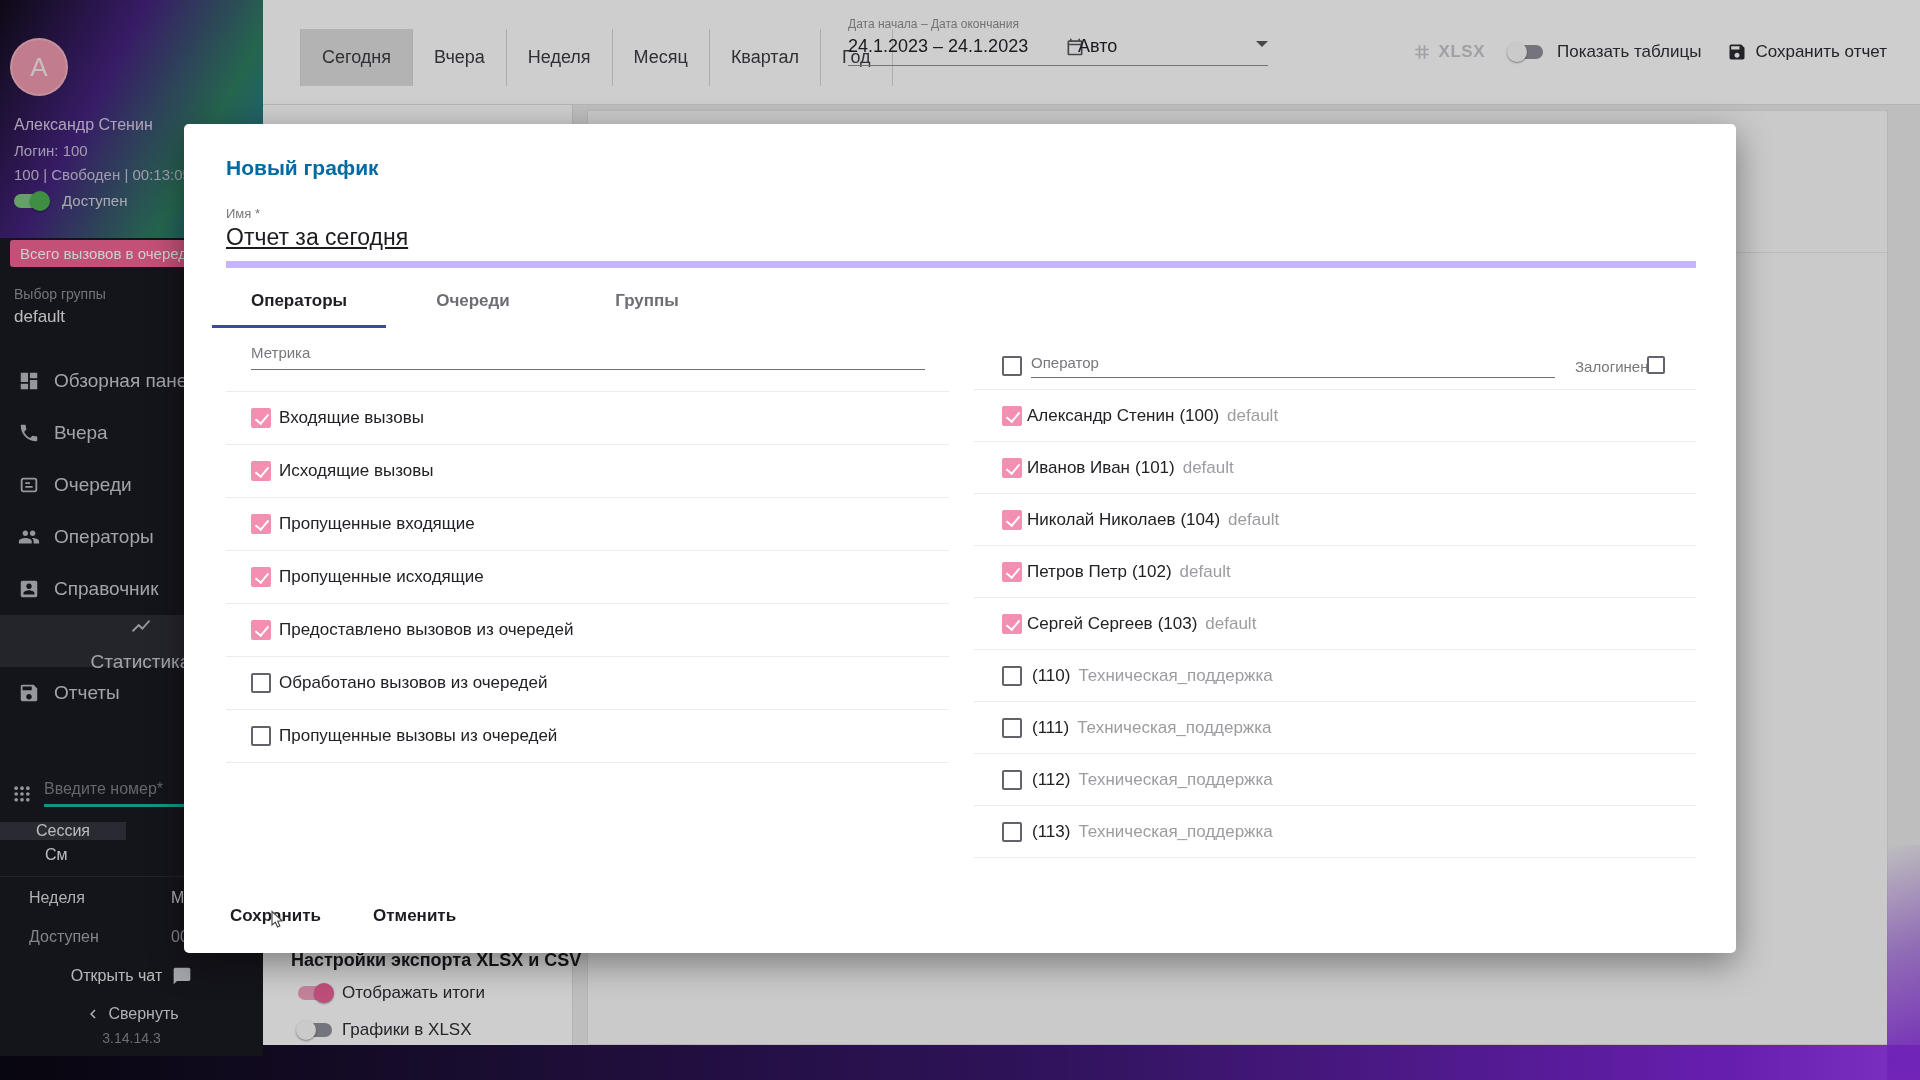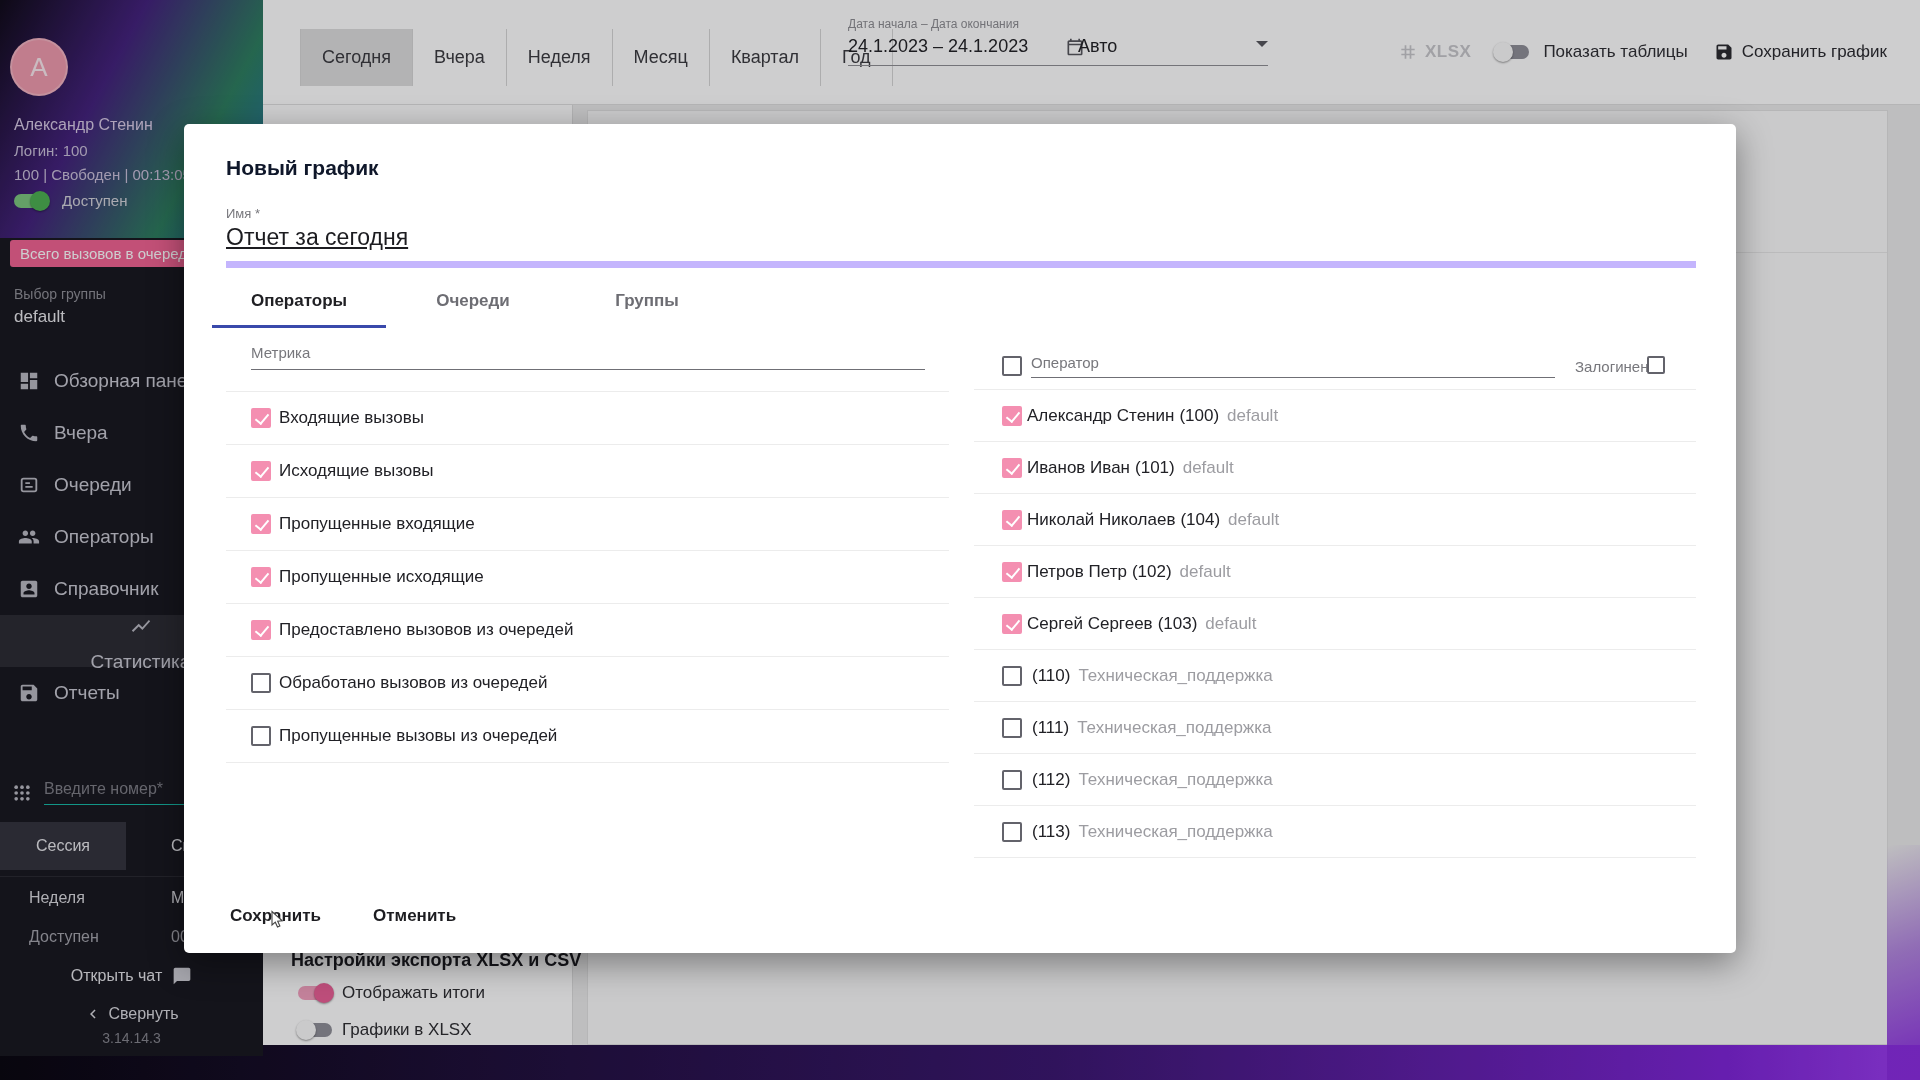--- a/index.html
+++ b/index.html
@@ -25,24 +25,24 @@
   .sb-group-value{position:absolute;left:14px;top:307px;font-size:17px;color:#e8e8ec;width:220px;}
   .sb-nav{position:absolute;left:0;top:355px;width:100%;}
   .nav-item{height:52px;display:flex;align-items:center;padding-left:18px;gap:14px;cursor:default;}
   .nav-item.active{background:rgba(255,255,255,.09);flex-direction:column;}
   .nav-icon{width:22px;height:22px;color:#b9b9c2;flex:none;display:flex;}
   .nav-icon svg{width:22px;height:22px;}
   .nav-label{font-size:19px;color:#c9c9d2;white-space:nowrap;}
   .dial-row{position:absolute;left:12px;top:780px;display:flex;align-items:center;gap:12px;width:238px;}
   .dial-icon{width:20px;height:20px;color:#b9b9c2;display:flex;}
   .dial-icon svg{width:20px;height:20px;}
-  .dial-input{width:175px;background:transparent;border:none;border-bottom:1px solid #14b8a6;
+  .dial-input{width:175px;background:transparent;border:none;border-bottom:3px solid #14b8a6;
        color:#ddd;font-size:16px;padding:0 0 6px 0;outline:none;font-family:inherit;}
   .dial-input::placeholder{color:#7d7d85;}
-  .session-tabs{position:absolute;left:0;top:822px;width:100%;height:48px;display:flex;}
+  .session-tabs{position:absolute;left:0;top:822px;width:100%;height:48px;display:flex;flex-direction:column;}
   .sess-tab1{width:126px;background:#32323c;color:#e6e6ea;font-size:16px;display:flex;align-items:center;justify-content:center;}
   .sess-tab2{flex:1;color:#e6e6ea;font-size:16px;display:flex;align-items:center;padding-left:45px;white-space:nowrap;overflow:hidden;}
   .sb-row{position:absolute;left:0;width:100%;}
   .sb-row .cell-l{position:absolute;left:29px;}
   .sb-row .cell-r{position:absolute;left:171px;}
   .row-week{top:876px;height:44px;border-top:1px solid rgba(255,255,255,.08);font-size:16px;color:#d9d9de;}
   .row-week span{top:12px;}
   .row-avail{top:922px;height:36px;font-size:16px;color:#a3a3ab;}
   .row-avail span{top:6px;}
   .sb-chat{position:absolute;left:0;top:958px;width:100%;height:36px;display:flex;align-items:center;justify-content:center;gap:10px;
@@ -102,21 +102,21 @@
 
   .cb{position:relative;width:20px;height:20px;border:2px solid #63636b;border-radius:2px;background:#fff;flex:none;cursor:default;}
   .cb.on{background:#f48fb1;border-color:#f48fb1;}
   .cb.on::after{content:"";position:absolute;left:5px;top:1px;width:6px;height:11px;border:solid #fff;border-width:0 2px 2px 0;transform:rotate(40deg);}
   .cb.small{width:18px;height:18px;}
 
   
   .overlay{position:absolute;inset:0;background:rgba(10,10,14,.20);z-index:5;}
   .modal{position:absolute;left:184px;top:124px;width:1552px;height:829px;background:#fff;border-radius:5px;
        box-shadow:0 10px 35px rgba(0,0,0,.4);z-index:10;overflow:hidden;}
-  .m-title{position:absolute;left:42px;top:32px;font-size:21px;font-weight:600;color:#0f172a;}
+  .m-title{position:absolute;left:42px;top:32px;font-size:21px;font-weight:600;color:#0369a1;}
   .m-name-label{position:absolute;left:42px;top:82px;font-size:13px;color:#77777c;}
   .m-name-input{position:absolute;left:42px;top:100px;width:1470px;font-size:23px;color:#1c1c20;
        border:none;border-bottom:7px solid #c4b5fd;background:transparent;padding:0 0 10px 0;outline:none;font-family:inherit;text-decoration:underline;}
   .m-tabs{position:absolute;left:28px;top:150px;display:flex;height:54px;}
   .m-tab{width:174px;text-align:center;line-height:54px;font-size:17px;font-weight:600;color:#6d6d73;position:relative;cursor:default;}
   .m-tab.active{color:#202024;}
   .m-tab.active::after{content:"";position:absolute;left:0;right:0;bottom:0;height:3px;background:#3949ab;}
   .m-metric-input{position:absolute;left:67px;top:220px;width:674px;font-size:15px;color:#222;
        border:none;border-bottom:1px solid #6f6f75;background:transparent;padding:0 0 8px 0;outline:none;font-family:inherit;}
   .m-metric-input::placeholder,.m-op-input::placeholder{color:#77777c;}
@@ -308,21 +308,21 @@
           <span class="xlsx-label">XLSX</span>
         </div>
         <span class="toggle">
             <span class="knob"></span>
           </span>
         <span class="show-tables">Показать таблицы</span>
         <div class="save-group">
           <svg viewBox="0 0 24 24" fill="currentColor">
               <path d="M17 3H5c-1.11 0-2 .9-2 2v14c0 1.1.89 2 2 2h14c1.1 0 2-.9 2-2V7l-4-4zm-5 16c-1.66 0-3-1.34-3-3s1.34-3 3-3 3 1.34 3 3-1.34 3-3 3zm3-10H5V5h10v4z"></path>
             </svg>
-          <span class="save-report-label">Сохранить график</span>
+          <span class="save-report-label">Сохранить отчет</span>
         </div>
       </div>
     </div>
 
     <div class="left-panel">
       <div class="export-title">Настройки экспорта XLSX и CSV</div>
       <div class="export-row r1">
         <span class="toggle pink on">
             <span class="knob"></span>
           </span>

